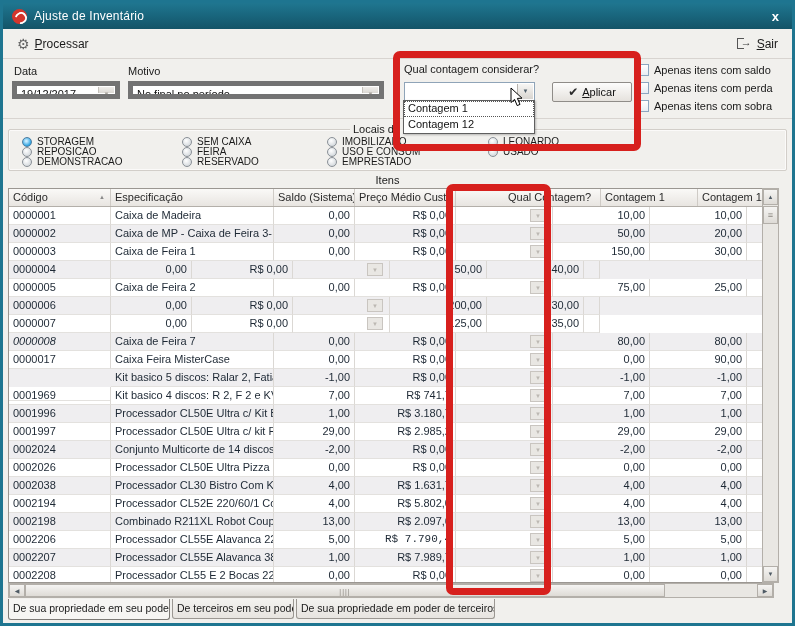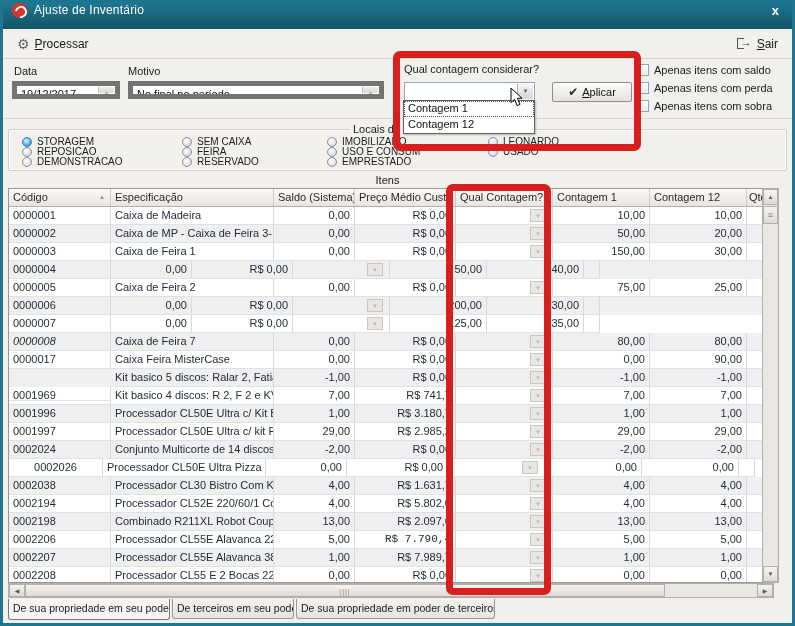--- a/index.html
+++ b/index.html
@@ -3,21 +3,21 @@
 <meta charset="utf-8">
 <style>
   * { margin:0; padding:0; box-sizing:border-box; }
   body { background:#c9c9c9; font-family:"Liberation Sans", sans-serif; }
   #window { position:relative; width:795px; height:626px; background:#f1f0ed;
             border:3px solid #1e7590; overflow:hidden; }
 
   
   .titlebar { position:absolute; top:0; left:0; right:0; height:26px;
     background:linear-gradient(#1f7690,#135468); color:#fff;
-    display:flex; align-items:flex-start; gap:7px; padding:0 9px; }
+    display:flex; align-items:center; gap:7px; padding:0 9px; }
   .app-icon { width:15px; height:15px; border-radius:50%; background:#d4352c; position:relative; flex:0 0 auto; }
   .app-icon::after { content:""; position:absolute; left:3px; top:3px; width:8px; height:8px;
     border:2px solid #fff; border-left-color:transparent; border-radius:50%; transform:rotate(-35deg); }
   .titlebar .title { font-size:12px; letter-spacing:.2px; }
   .titlebar .close { margin-left:auto; font-size:13px; font-weight:bold; padding:0 4px; cursor:default; }
 
   
   .toolbar { position:absolute; top:26px; left:0; right:0; height:30px; background:#f1f0ed;
     border-bottom:1px solid #d8d4d0; display:flex; align-items:center; padding:0 9px; }
   .tb-btn { display:flex; align-items:center; gap:5px; font-size:12px; color:#1a1a1a; padding:3px 5px; }
@@ -243,21 +243,21 @@
     </div>
 
   <div class="itens-label">Itens</div>
 
   <div class="itens-table">
     <div class="thead" id="thead">
         <div class="th" style="width: 102px;"><span>Código</span><span class="sort">▲</span></div>
         <div class="th" style="width: 163px;"><span>Especificação</span></div>
         <div class="th" style="width: 81px;"><span>Saldo (Sistema)</span></div>
         <div class="th" style="width: 101px;"><span>Preço Médio Custo</span></div>
-        <div class="th" style="width: 97px;"><span>Qual Contagem?</span></div>
+        <div class="th" style="width: 97px; margin-left: 48px;"><span>Qual Contagem?</span></div>
         <div class="th" style="width: 97px;"><span>Contagem 1</span></div>
         <div class="th" style="width: 97px;"><span>Contagem 12</span></div>
         <div class="th" style="width: 16px; padding: 2px 0px 0px 2px;"><span>Qtd.</span></div>
       </div>
     <div id="tbody">
         <div class="tr">
           <div class="td" style="width: 102px;">0000001</div>
           <div class="td" style="width: 163px;">Caixa de Madeira</div>
           <div class="td num" style="width: 81px;">0,00</div>
           <div class="td num" style="width: 101px;">R$ 0,00</div>
@@ -415,21 +415,21 @@
           <div class="td num" style="width: 81px;">-2,00</div>
           <div class="td num" style="width: 101px;">R$ 0,00</div>
           <div class="td" style="width: 97px;">
             <span class="qc-btn"></span>
           </div>
           <div class="td num" style="width: 97px;">-2,00</div>
           <div class="td num" style="width: 97px;">-2,00</div>
           <div class="td" style="width: 16px;"></div>
         </div>
         <div class="tr">
-          <div class="td" style="width: 94px; text-align: center;">0002026</div>
+          <div class="td" style="width: 102px;">0002026</div>
           <div class="td" style="width: 163px;">Processador CL50E Ultra Pizza c/</div>
           <div class="td num" style="width: 81px;">0,00</div>
           <div class="td num" style="width: 101px;">R$ 0,00</div>
           <div class="td" style="width: 97px;">
             <span class="qc-btn"></span>
           </div>
           <div class="td num" style="width: 97px;">0,00</div>
           <div class="td num" style="width: 97px;">0,00</div>
           <div class="td" style="width: 16px;"></div>
         </div>

